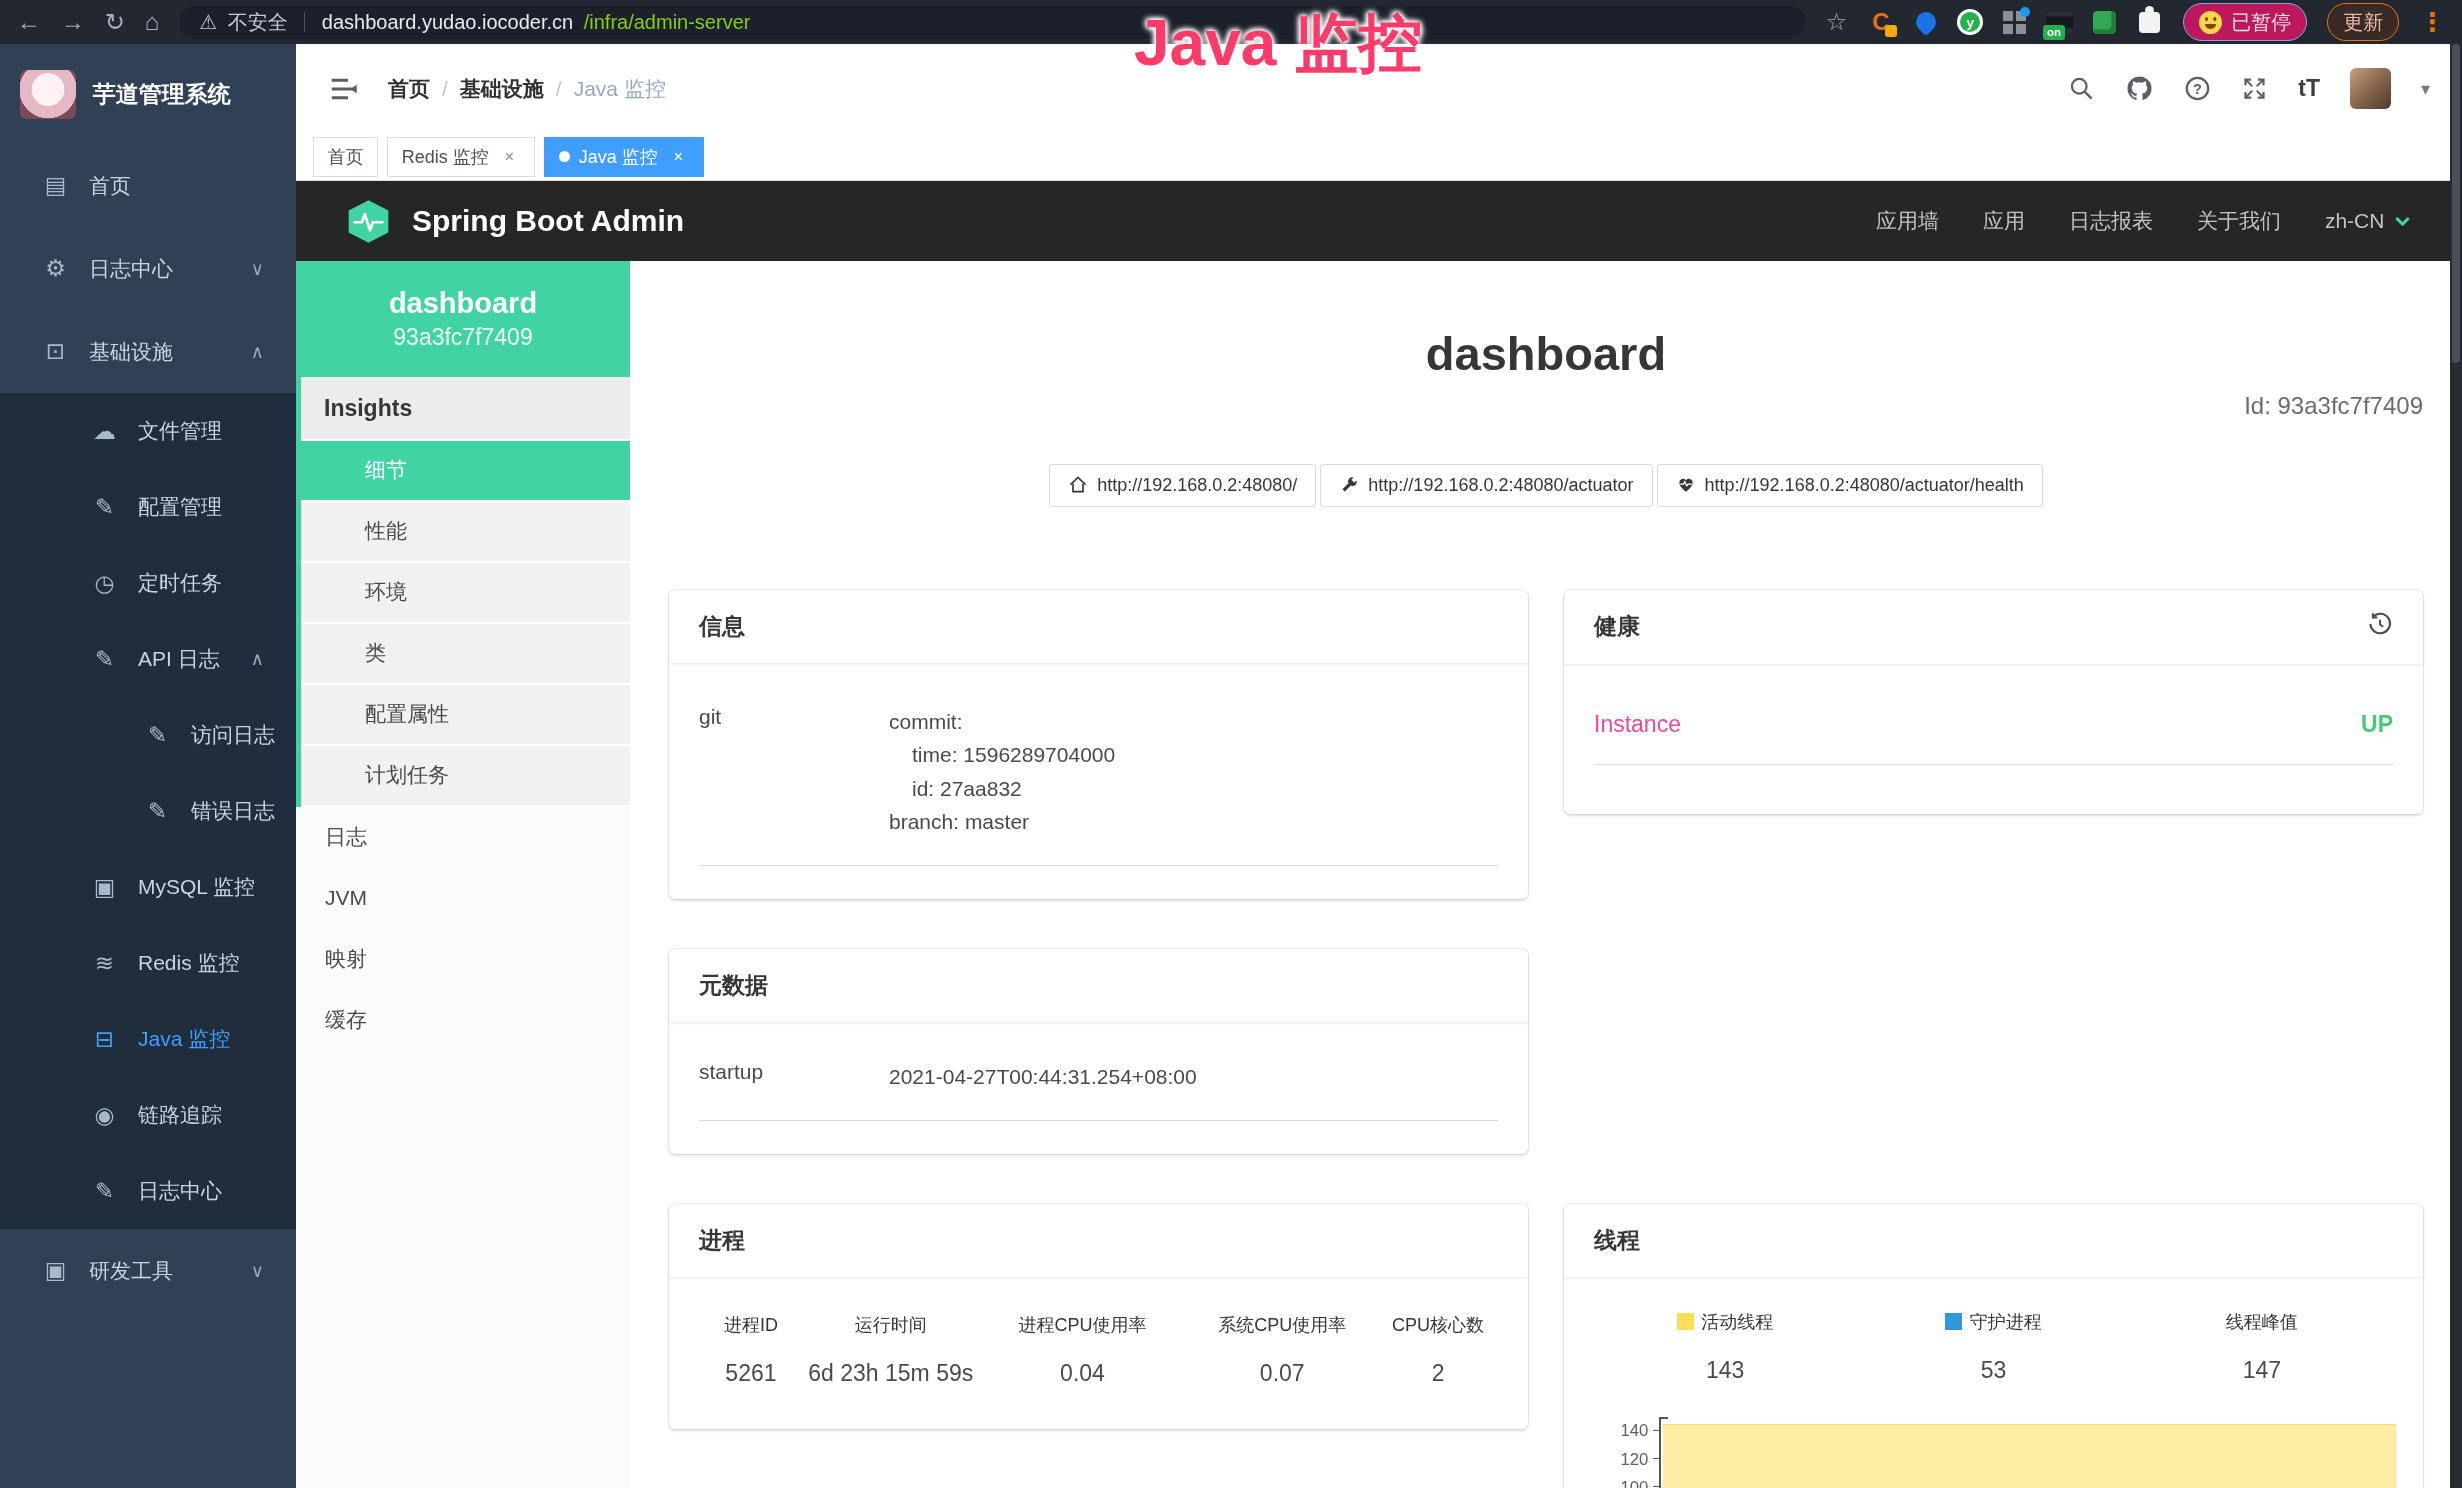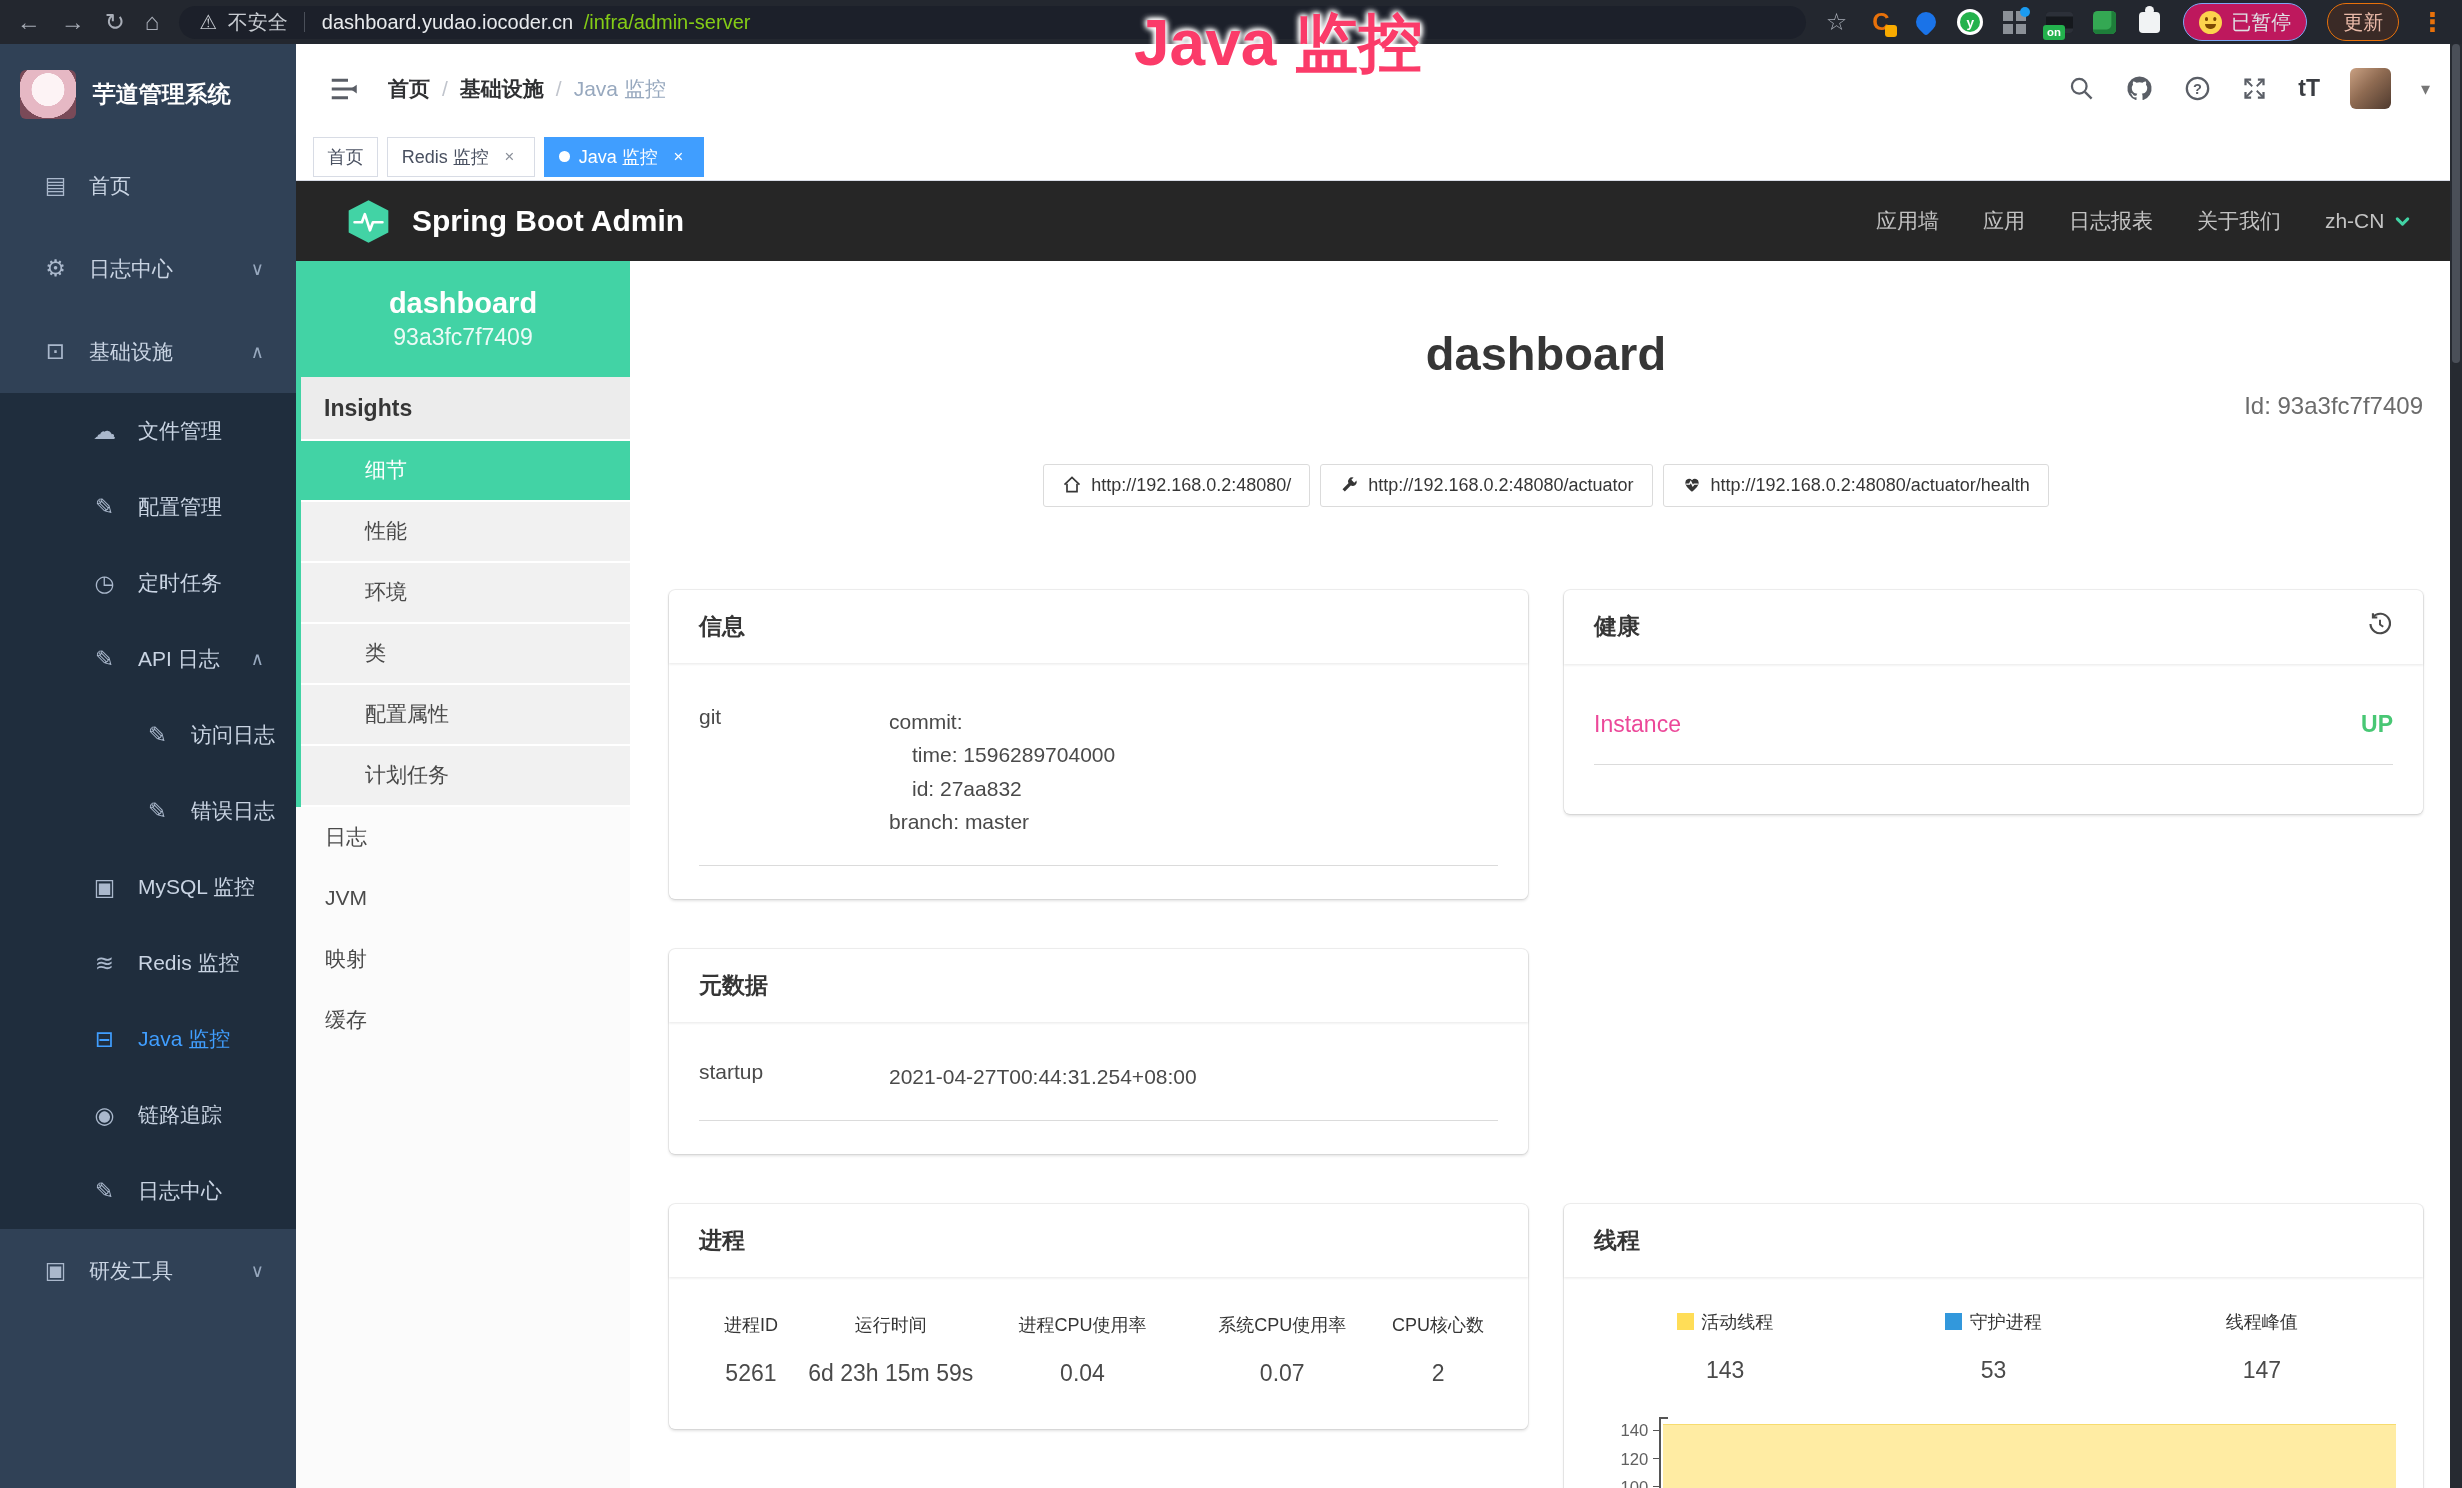--- a/index.html
+++ b/index.html
@@ -103,21 +103,21 @@
   .insights{border-left:5.3px solid #42d3a5;background:#f1f1f1;}
   .insights-title{font-size:23px;font-weight:bold;color:#363636;padding:18px 0 16.7px 23px;background:#ececec;border-bottom:2.3px solid #fff;}
   .ins-item{height:59px;display:flex;align-items:center;padding-left:64px;font-size:21px;color:#4a4a4a;
             border-bottom:2.3px solid #fff;cursor:pointer;}
   .ins-item.active{background:#42d3a5;color:#fff;}
   .plain-item{height:61px;display:flex;align-items:center;padding-left:29px;font-size:21px;color:#4a4a4a;cursor:pointer;}
 
   .sba-main{flex:1;min-width:0;background:#fff;padding:0 39px;overflow:hidden;}
   .inst-title{margin-top:65px;text-align:center;font-size:47px;font-weight:bold;color:#363636;}
   .inst-subtitle{margin-top:10.6px;text-align:right;font-size:24px;color:#6b6b6b;}
-  .links-row{margin-top:44px;display:flex;justify-content:center;gap:10px;}
+  .links-row{margin-top:44px;display:flex;justify-content:center;gap:4px;}
   .link-btn{height:41px;display:flex;align-items:center;gap:9px;padding:0 18px;border:0.8px solid #dbdbdb;
             background:#fff;border-radius:3px;font-size:18px;color:#363636;cursor:pointer;white-space:nowrap;}
   .link-btn svg{flex:none;}
 
   .grid{margin-top:83px;display:grid;grid-template-columns:1fr 1fr;column-gap:36px;row-gap:50px;align-items:start;}
   .card{background:#fff;border-radius:6px;box-shadow:0 1.5px 3px rgba(10,10,10,.12), 0 0 0 0.8px rgba(10,10,10,.08);}
   .card-header{display:flex;align-items:center;padding:21px 30px;font-size:23px;font-weight:bold;color:#363636;
                box-shadow:0 1.5px 2.3px rgba(10,10,10,.08);}
   .card-header .hicon{margin-left:auto;color:#4a4a4a;cursor:pointer;}
   .card-body{padding:42px 30px 33px;}

